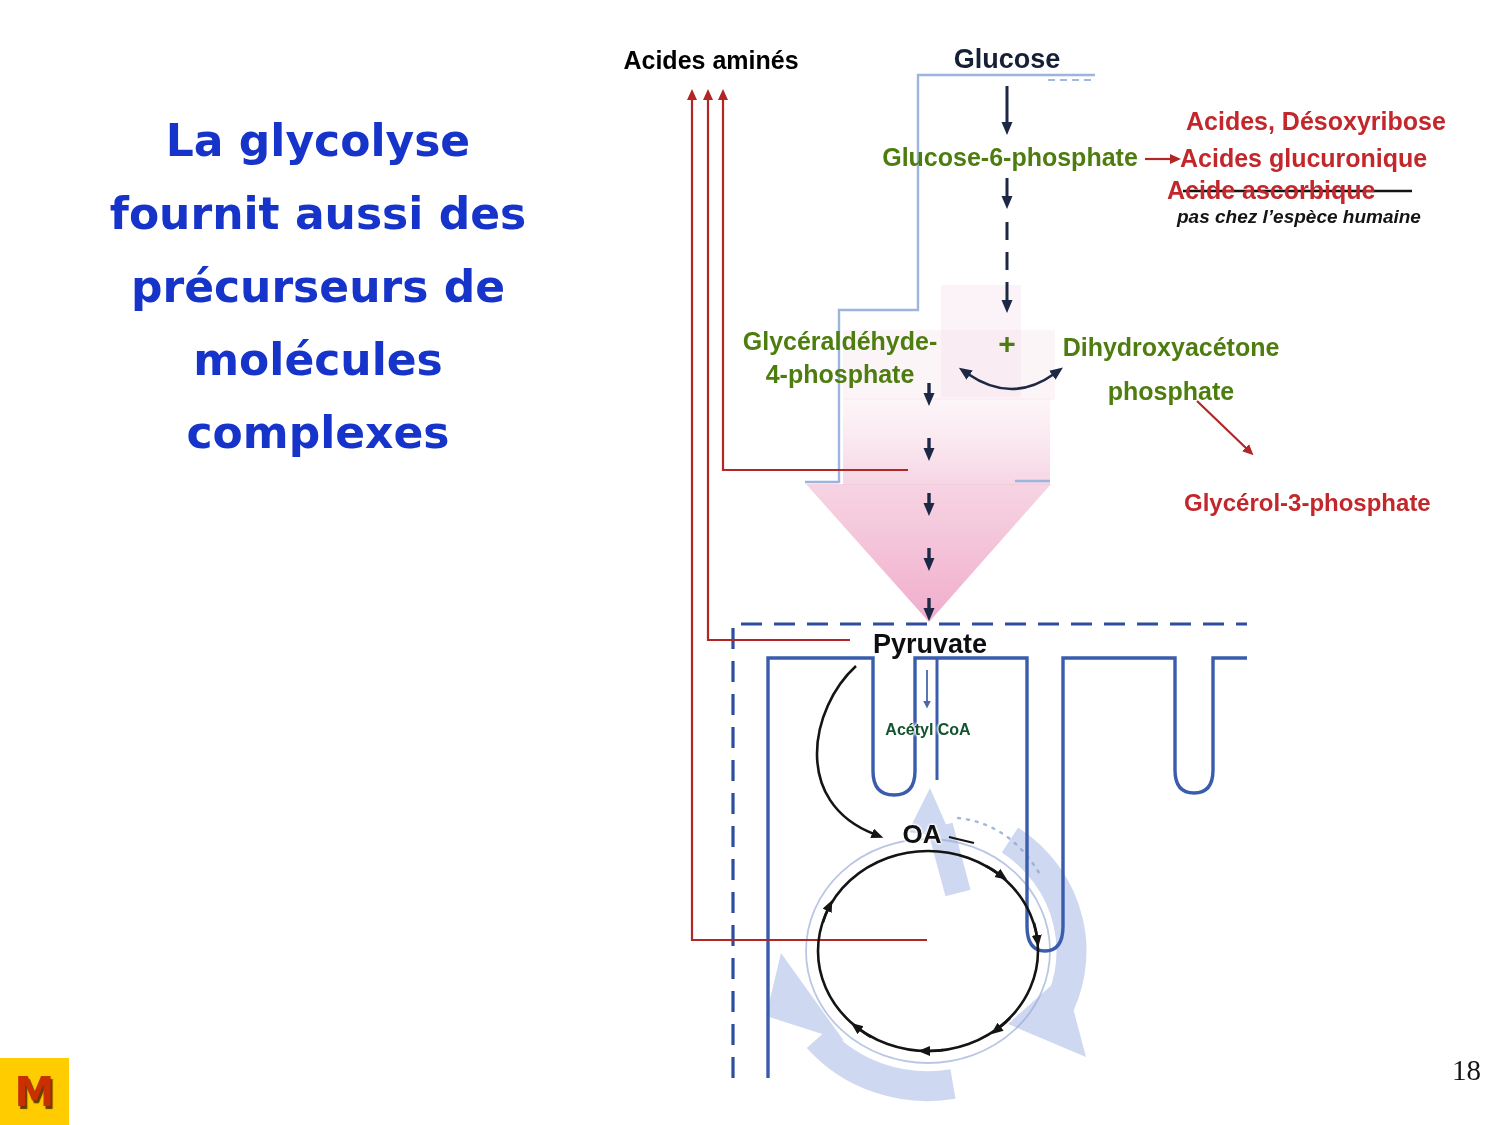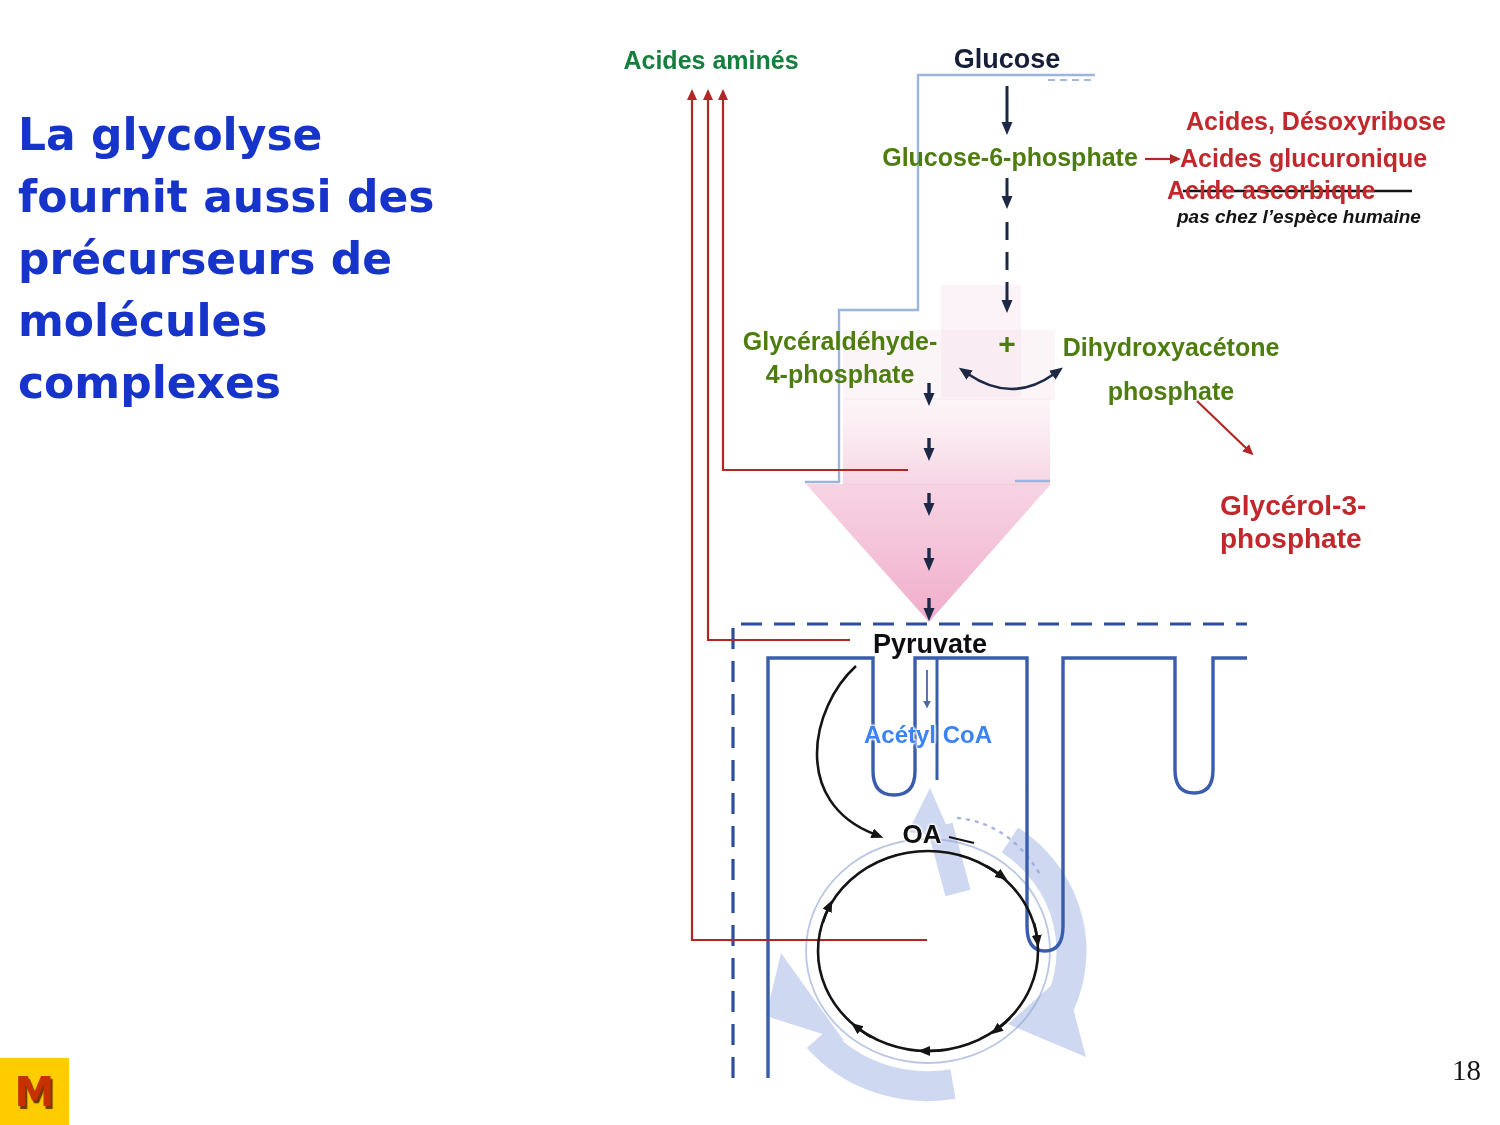--- a/index.html
+++ b/index.html
@@ -9,36 +9,36 @@
   }
   #diagram-svg{position:absolute;left:0;top:0;}
   .lbl{position:absolute;white-space:pre-line;line-height:1.18;}
   .ctr{transform:translateX(-50%);text-align:center;}
   .navy{color:#4d7c0f;font-weight:700;}
   .red{color:#c1272b;font-weight:700;}
   .halo{text-shadow:0 0 3px #fff,0 0 3px #fff,0 0 3px #fff,0 0 3px #fff;}
 
   #slide-title{
     left:318px;top:104px;width:600px;transform:translateX(-50%);
-    font-family:"DejaVu Sans",sans-serif;
-    font-size:44px;line-height:62px;font-weight:700;color:#1634c9;
+    text-align:center;font-family:"DejaVu Sans",sans-serif;
+    font-size:44px;line-height:73px;font-weight:700;color:#1634c9;
   }
-  #lbl-acides-amines{left:711px;top:46px;font-size:25px;color:#15803d;font-weight:700;}
+  #lbl-acides-amines{left:711px;top:46px;font-size:25px;color:#000000;font-weight:700;}
   #lbl-glucose{left:1007px;top:44px;font-size:27px;color:#161f38;}
   #lbl-g6p{left:1010px;top:143px;font-size:25px;}
   #lbl-ribose{left:1186px;top:107px;font-size:25px;}
   #lbl-glucuronique{left:1180px;top:144px;font-size:25px;}
   #lbl-ascorbique{left:1167px;top:176px;font-size:25px;}
   #lbl-pas-chez{left:1177px;top:206px;font-size:19px;color:#141414;font-style:italic;font-weight:700;}
   #lbl-glyceraldehyde{left:840px;top:325px;font-size:25px;line-height:33px;}
   #lbl-plus{left:1007px;top:326px;font-size:30px;}
   #lbl-dihydroxyacetone{left:1171px;top:325px;font-size:25px;line-height:44px;}
-  #lbl-glycerol{left:1184px;top:489px;font-size:28px;margin-left:36px;}
+  #lbl-glycerol{left:1184px;top:489px;font-size:24px;}
   #lbl-pyruvate{left:930px;top:629px;font-size:27px;color:#0d0d12;font-weight:700;}
-  #lbl-acetyl{left:928px;top:721px;font-size:24px;color:#3b82f6;font-weight:700;}
+  #lbl-acetyl{left:928px;top:721px;font-size:16px;color:#14532d;font-weight:700;}
   #lbl-oa{left:922px;top:819px;font-size:26px;color:#101010;font-weight:700;}
 
   #page-number{
     position:absolute;left:1452px;top:1054px;font-family:"Liberation Serif",serif;
     font-size:29px;color:#141414;
   }
   #m-logo{
     position:absolute;left:0;top:1058px;width:69px;height:67px;background:#ffcc00;
     display:flex;align-items:center;justify-content:center;
   }

